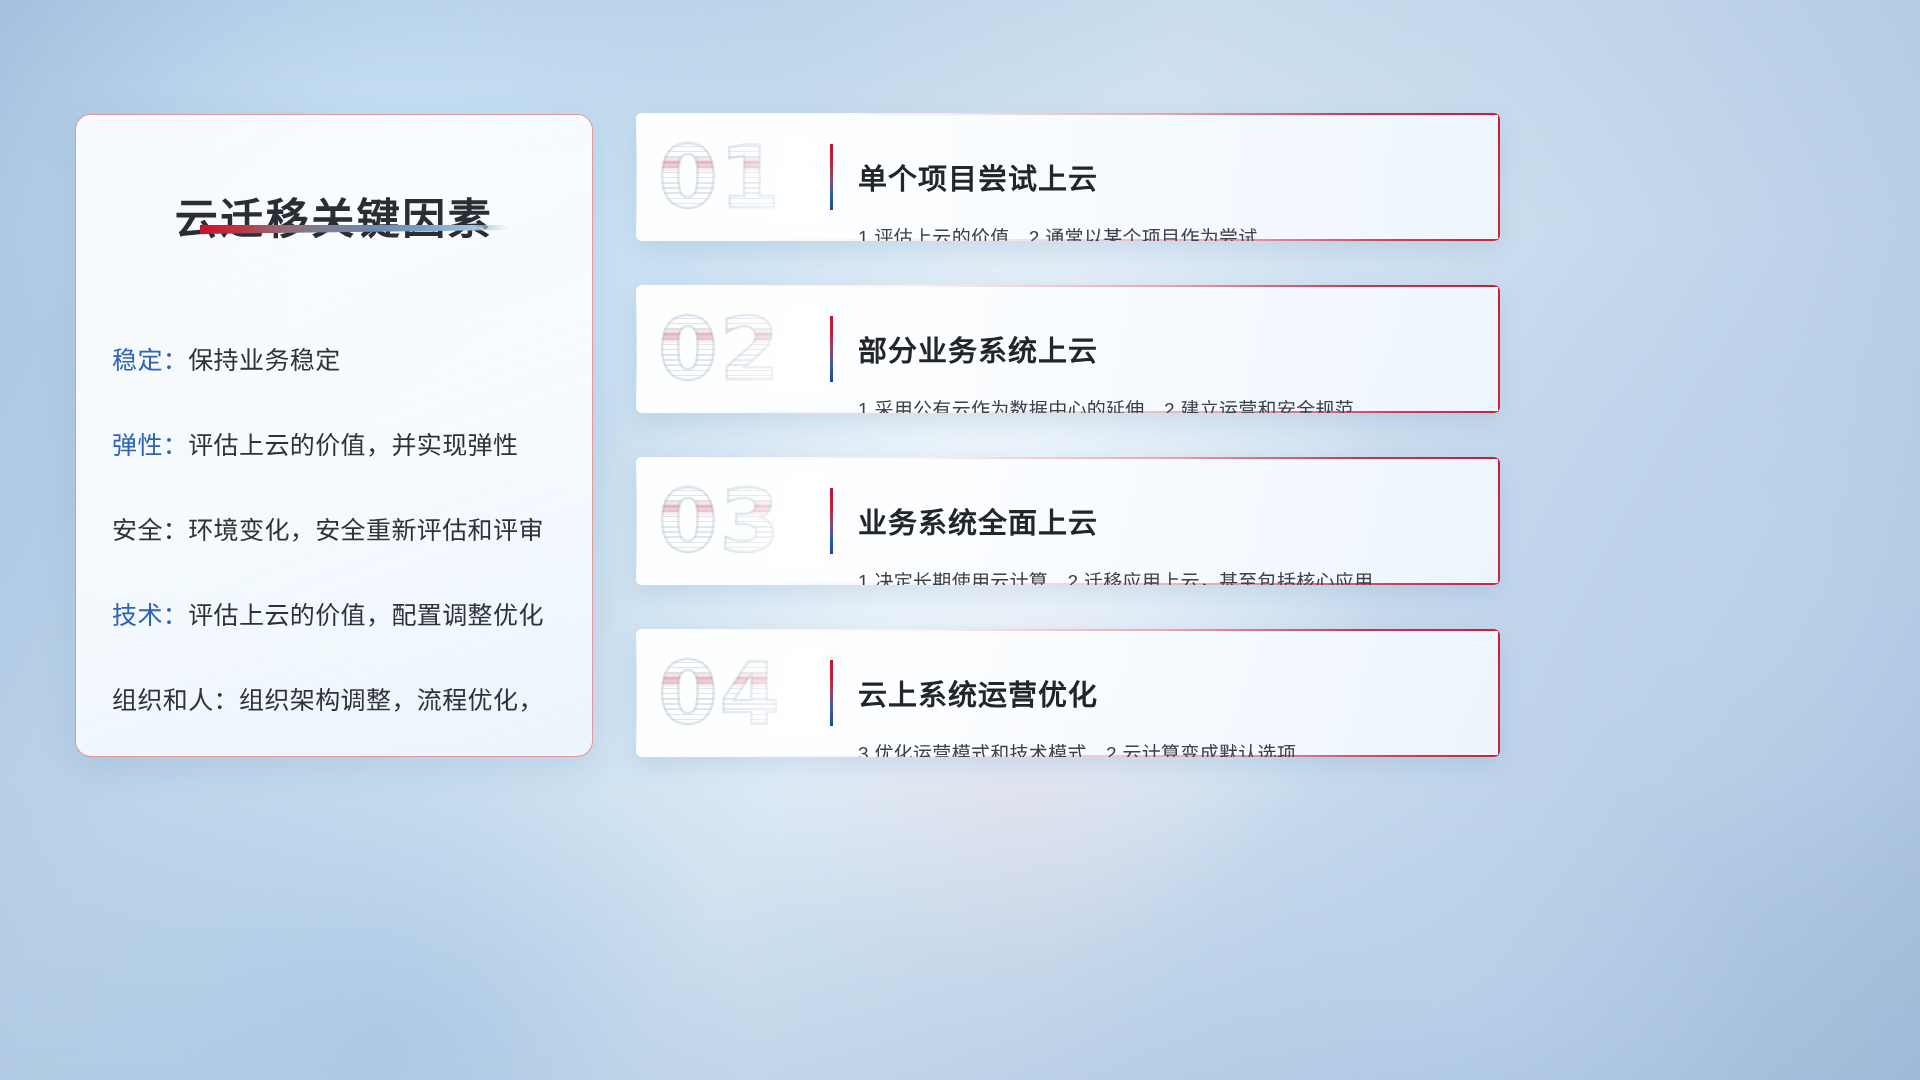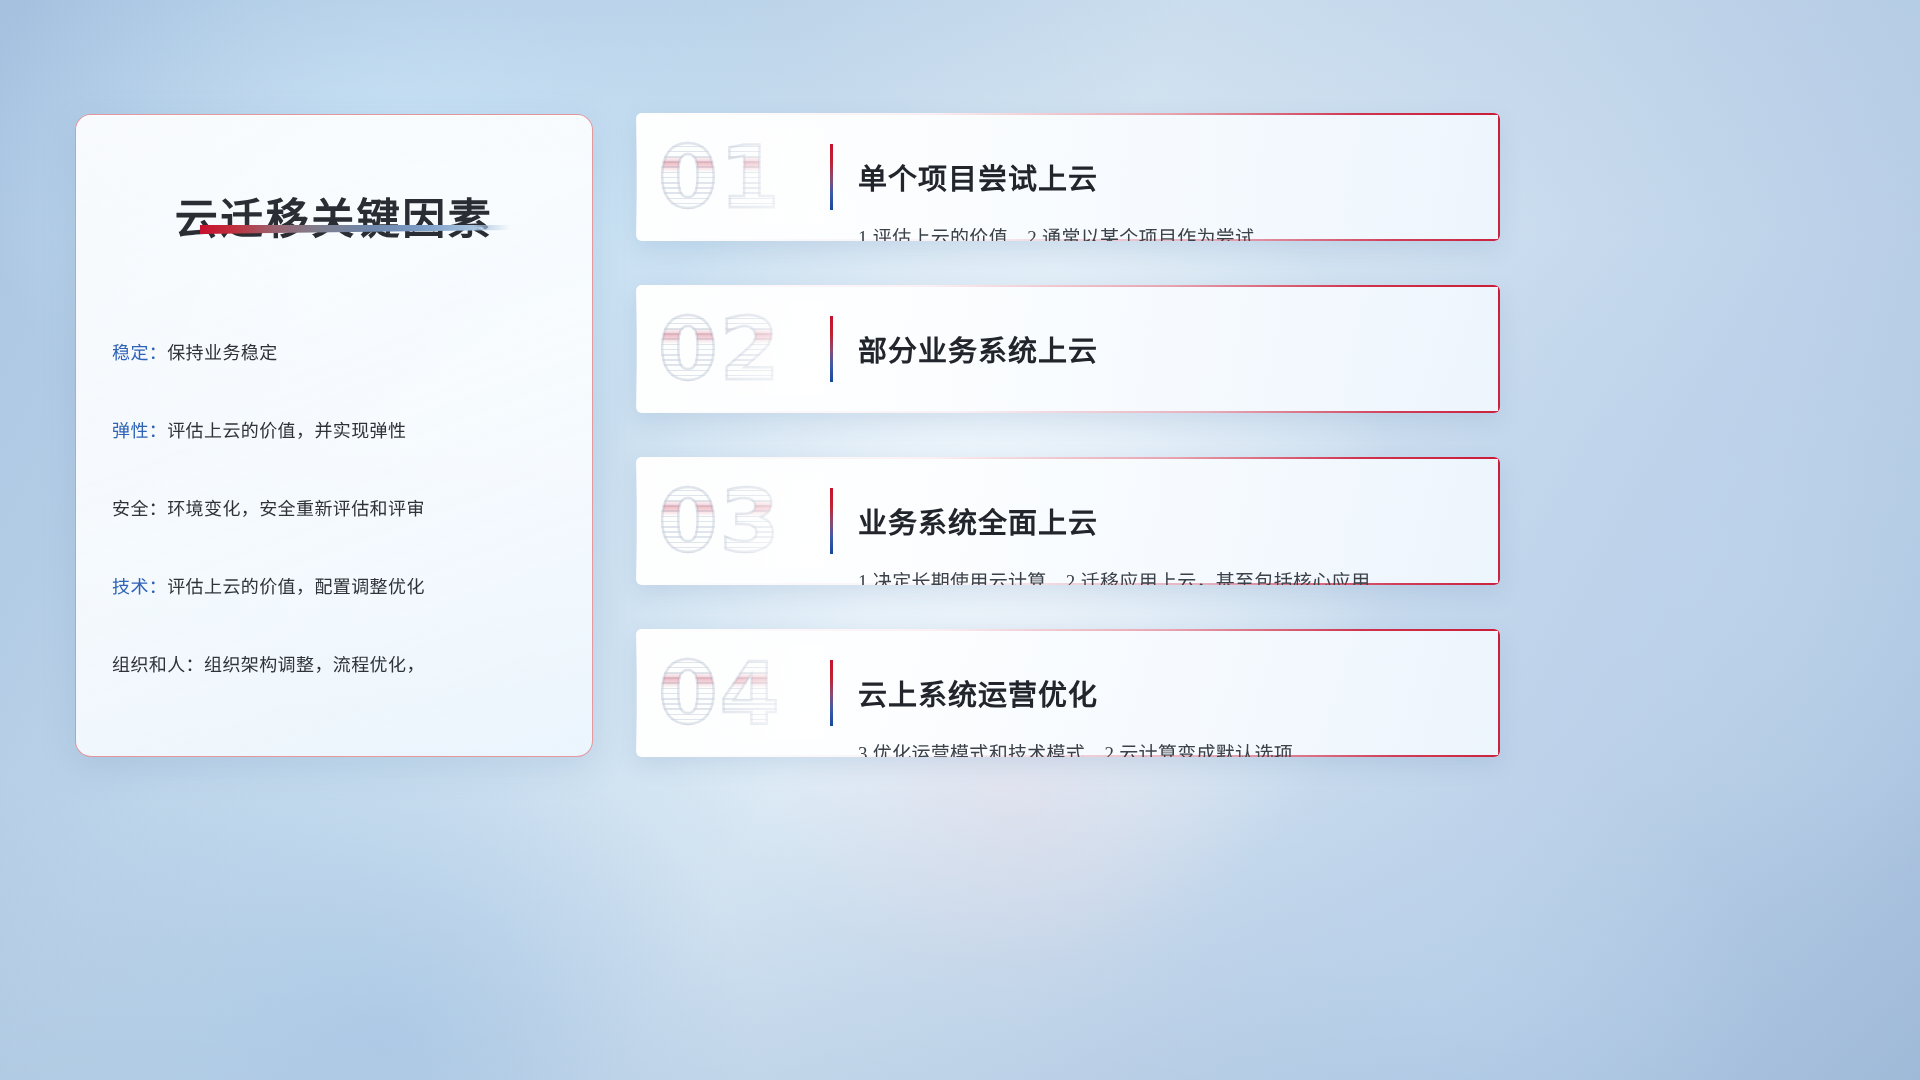--- a/index.html
+++ b/index.html
@@ -113,21 +113,21 @@
       #7d9ec8 72%,
       #a8c3e0 88%,
       rgba(200,220,240,0) 100%);
     clip-path:polygon(0 0, 100% 0, 100% 55%, 0 100%);
   }
   #panel-list {
     position:absolute;
     left:36px; right:24px; top:190px;
   }
   .panel-line {
-    font-size:18px;
+    font-size:25px;
     line-height:60px;
     color:#2f3338;
     white-space:nowrap;
     letter-spacing:0.4px;
   }
   .panel-line .lbl-blue { color:#2f63b8; }
   .panel-line .lbl-dark { color:#2f3338; }
 
   
   #cards { position:absolute; left:636px; top:113px; width:864px; }
@@ -269,21 +269,20 @@
     white-space:nowrap;
     font-family:Liberation Mono, monospace;
   }
   .card-sub {
     margin-top:12px;
     font-size:19px;
     color:#3b4149;
     letter-spacing:0.3px;
     line-height:26px;
     white-space:nowrap;
-    font-family:Liberation Serif, serif;
   }
 </style>
 </head>
 <body>
 
 <div id="bg-layer">
   <div class="bg-base"></div>
   <div class="bg-glow-a"></div>
   <div class="bg-glow-b"></div>
   <div class="bg-glow-c"></div>
@@ -343,20 +342,21 @@
       <div class="card-edge-top"></div>
       <div class="card-edge-right"></div>
       <div class="card-edge-bottom"></div>
       <div class="card-edge-left"></div>
       <div class="card-number">02</div>
       <div class="card-number-tint">02</div>
       <div class="card-number-mask"></div>
       <div class="card-bar"></div>
       <div class="card-text">
         <h2 class="card-title">部分业务系统上云</h2>
+        <p class="card-sub">1.采用公有云作为数据中心的延伸　2.建立运营和安全规范</p>
       </div>
     </article>
 
     <article class="step-card">
       <div class="card-edge-top"></div>
       <div class="card-edge-right"></div>
       <div class="card-edge-bottom"></div>
       <div class="card-edge-left"></div>
       <div class="card-number">03</div>
       <div class="card-number-tint">03</div>

